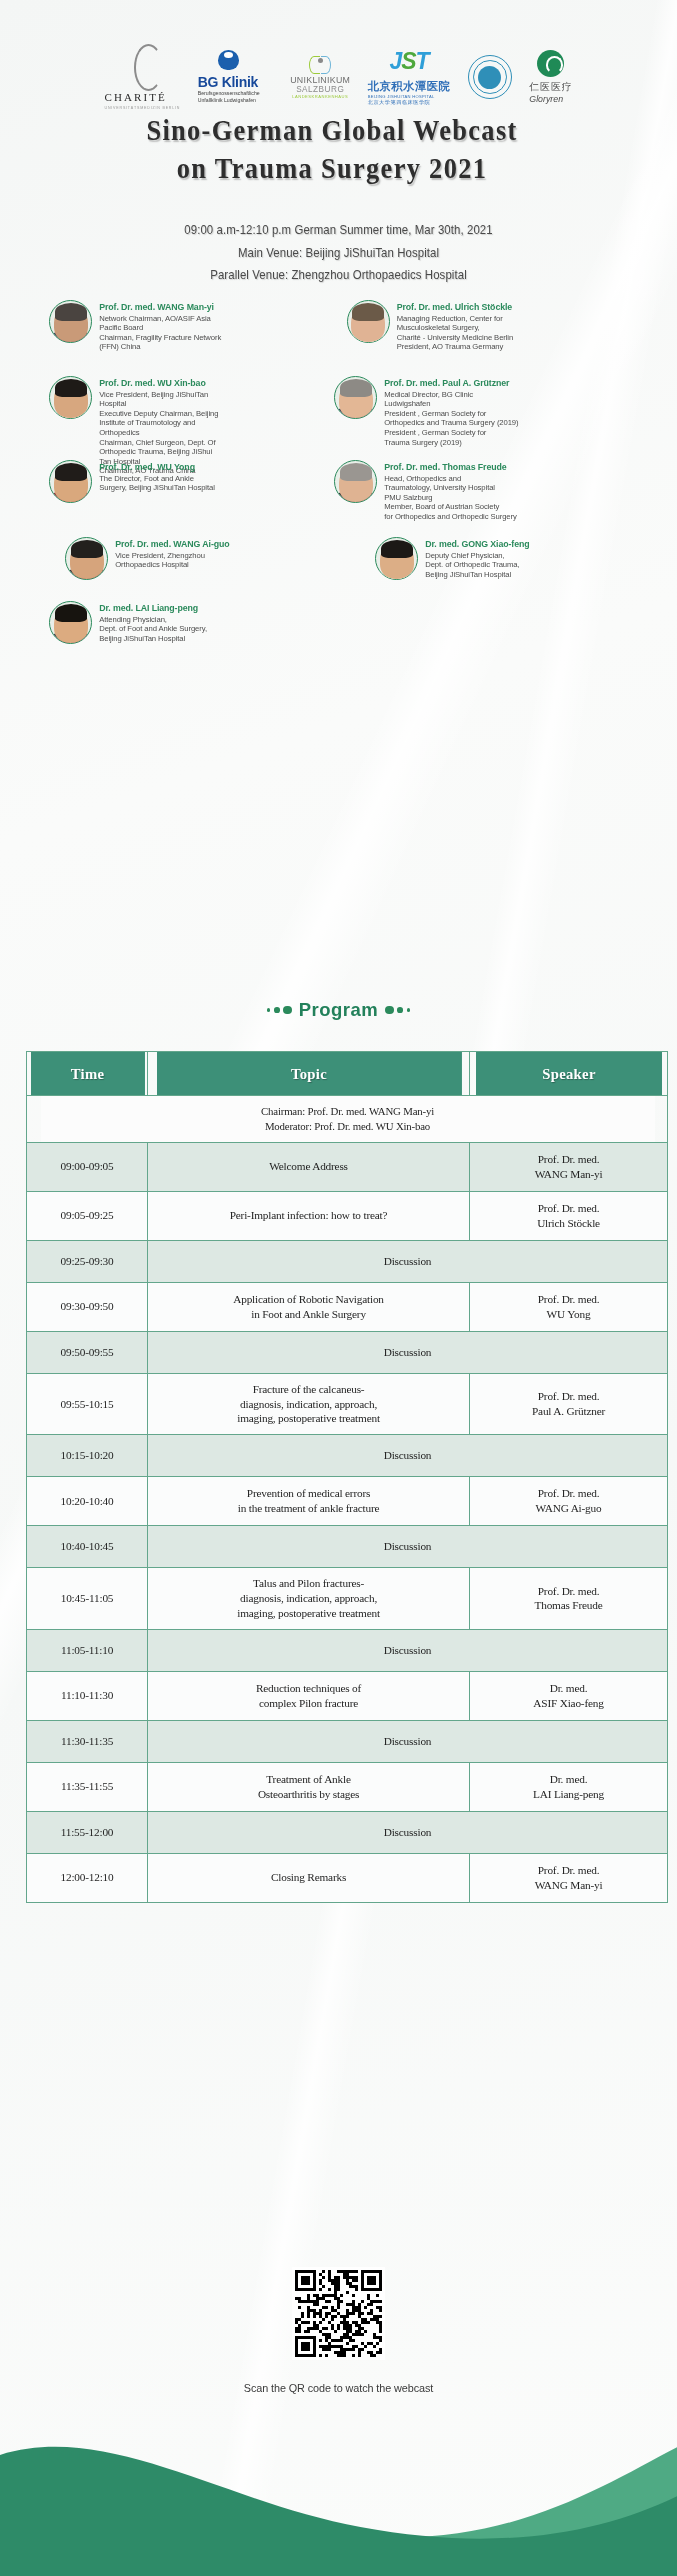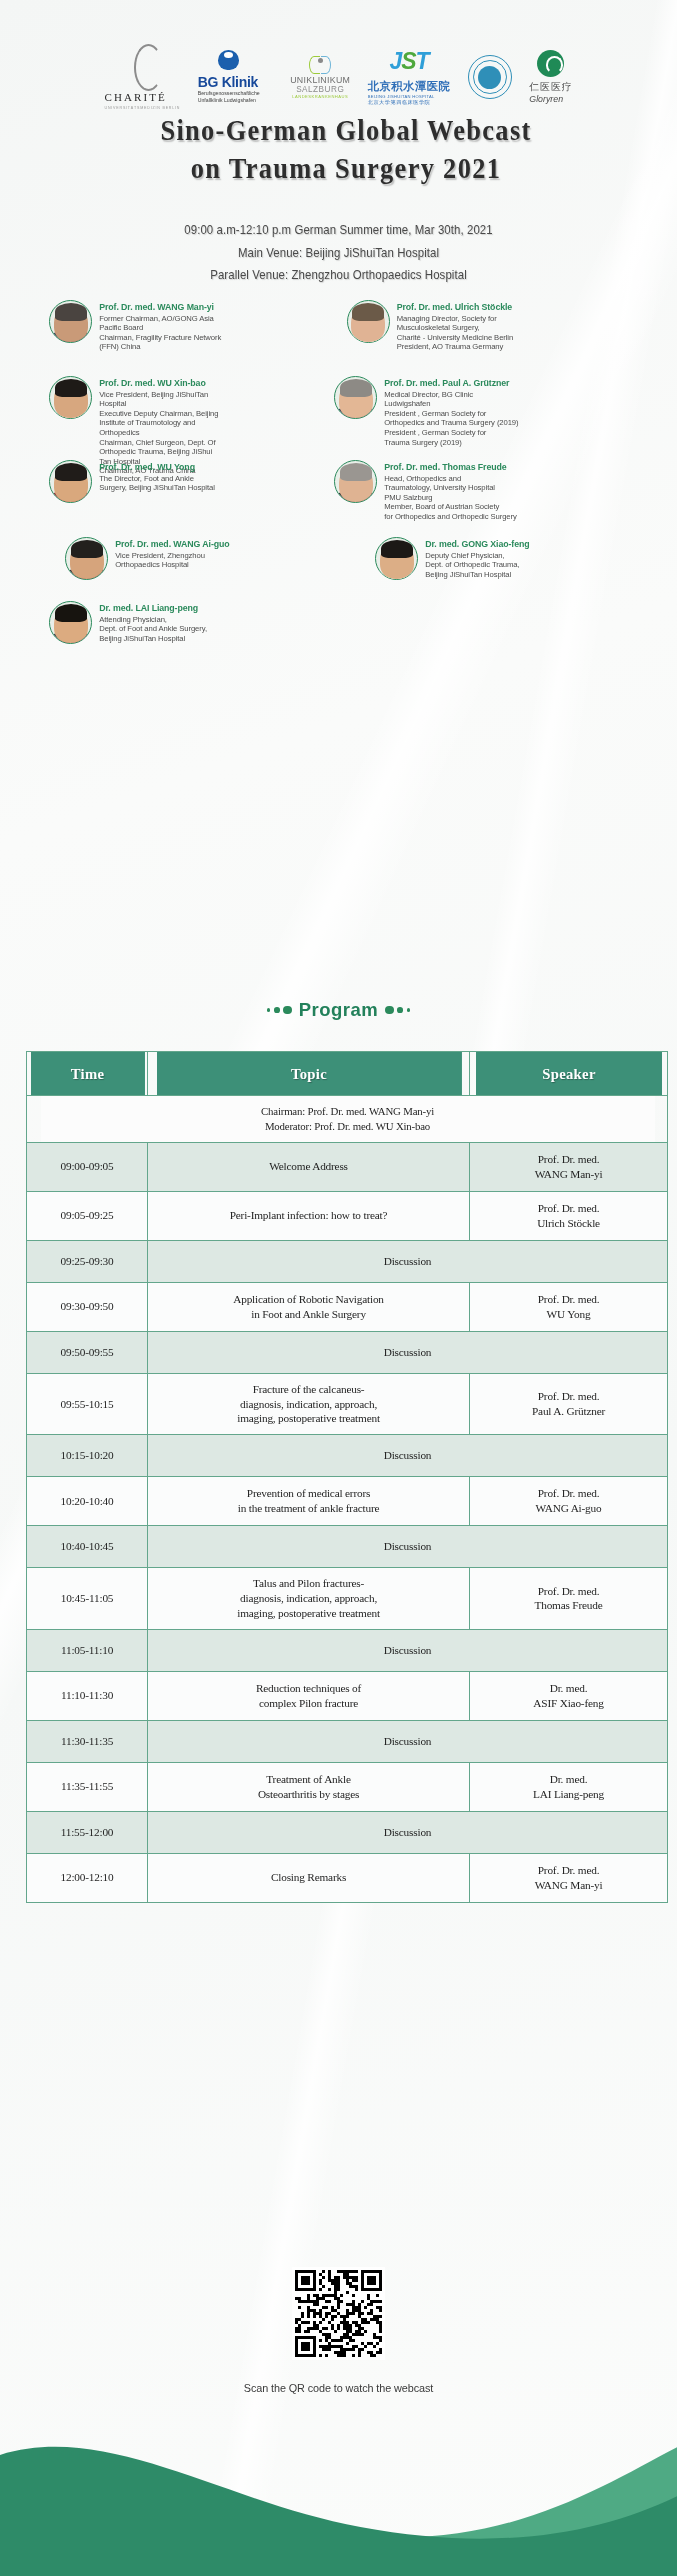--- a/index.html
+++ b/index.html
@@ -71,21 +71,21 @@
 
   .glory { display: flex; align-items: center; gap: 4.1px; }
   .glory .swirl { width: 27px; height: 27px; border-radius: 50%; background: #1f8a56; position: relative; }
   .glory .swirl:before { content: ""; position: absolute; top: 6.2px; left: 8.2px; width: 13.4px; height: 13.4px;
     border: 2.6px solid #fff; border-radius: 50%; border-bottom-color: transparent; }
   .glory .gt { display: flex; flex-direction: column; }
   .glory .g1 { font-size: 9.8px; color: #4a4a4a; letter-spacing: 1px; }
   .glory .g2 { font-size: 8.8px; color: #4a4a4a; font-style: italic; }
 
   
-  .title-block { position: absolute; top: 111px; left: 14px; width: 664px; text-align: center; }
+  .title-block { position: absolute; top: 111px; left: 0; width: 664px; text-align: center; }
   .title-line {
     font-family: "Liberation Serif", serif;
     font-size: 30px; font-weight: bold; color: #2e2e2e;
     letter-spacing: 1.5px; line-height: 1.28;
     text-shadow: 1.5px 1.5px 1.5px rgba(120,120,120,.45);
     transform: scaleX(.88); transform-origin: center;
   }
 
   .subline {
     position: absolute; left: 0; width: 677px; text-align: center;
@@ -255,35 +255,35 @@
   <div class="speakers" id="speakers" style="position: absolute; height: 711px;">
       <div class="sp-row" style="position: absolute; top: 0px; left: 0px; gap: 22px;">
         <div class="sp left">
           <div class="avatar">
             <div class="body" style="background:#2c3550"></div>
             <div class="face" style="background:#c99a78"></div>
             <div class="hair" style="background:#4a4440"></div>
           </div>
           <div class="info">
             <div class="nm">Prof. Dr. med. WANG Man-yi</div>
-            <div class="ln">Former Chairman, AO/GONG Asia</div>
+            <div class="ln">Network Chairman, AO/ASIF Asia</div>
             <div class="ln">Pacific Board</div>
             <div class="ln">Chairman, Fragility Fracture Network</div>
             <div class="ln">(FFN) China</div>
           </div>
         </div>
         <div class="sp right">
           <div class="avatar">
             <div class="body" style="background:#f2f2f2"></div>
             <div class="face" style="background:#e0b394"></div>
             <div class="hair" style="background:#6b5a48"></div>
           </div>
           <div class="info">
             <div class="nm">Prof. Dr. med. Ulrich Stöckle</div>
-            <div class="ln">Managing Director, Society for</div>
+            <div class="ln">Managing Reduction, Center for</div>
             <div class="ln">Musculoskeletal Surgery,</div>
             <div class="ln">Charité - University Medicine Berlin</div>
             <div class="ln">President, AO Trauma Germany</div>
           </div>
         </div>
       </div>
       <div class="sp-row" style="position: absolute; top: 76px; left: 0px;">
         <div class="sp left">
           <div class="avatar">
             <div class="body" style="background:#e8eef5"></div>

